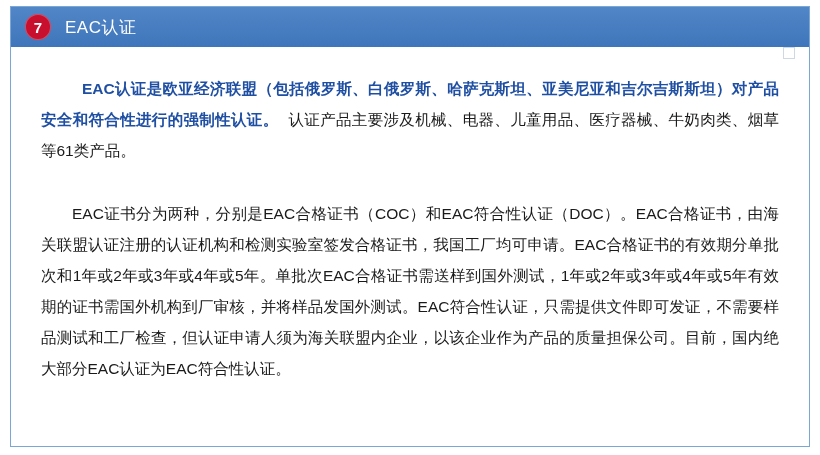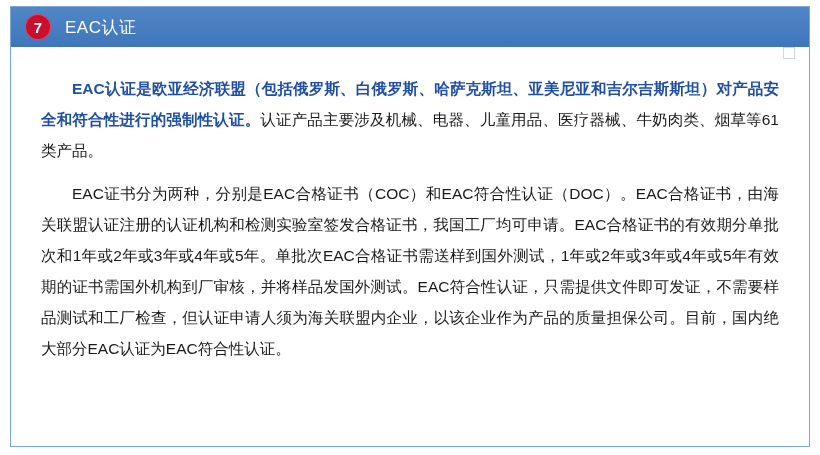--- a/index.html
+++ b/index.html
@@ -72,28 +72,29 @@
   p {
     margin: 0;
     font-size: 15.5px;
     line-height: 31px;
     color: #1a1a1a;
     text-align: justify;
     text-justify: inter-ideograph;
     text-indent: 2em;
   }
   p + p {
-    margin-top: 12px;
+    margin-top: 32px;
   }
   .lead-strong {
     font-weight: bold;
     color: #1f4fa3;
   }
   .para-inline {
     display: inline;
+    margin-left: 10px;
   }
 </style>
 </head>
 <body>
 
 <div class="card">
 
   <div class="header">
     <div class="badge">7</div>
     <div class="header-title">EAC认证</div>

